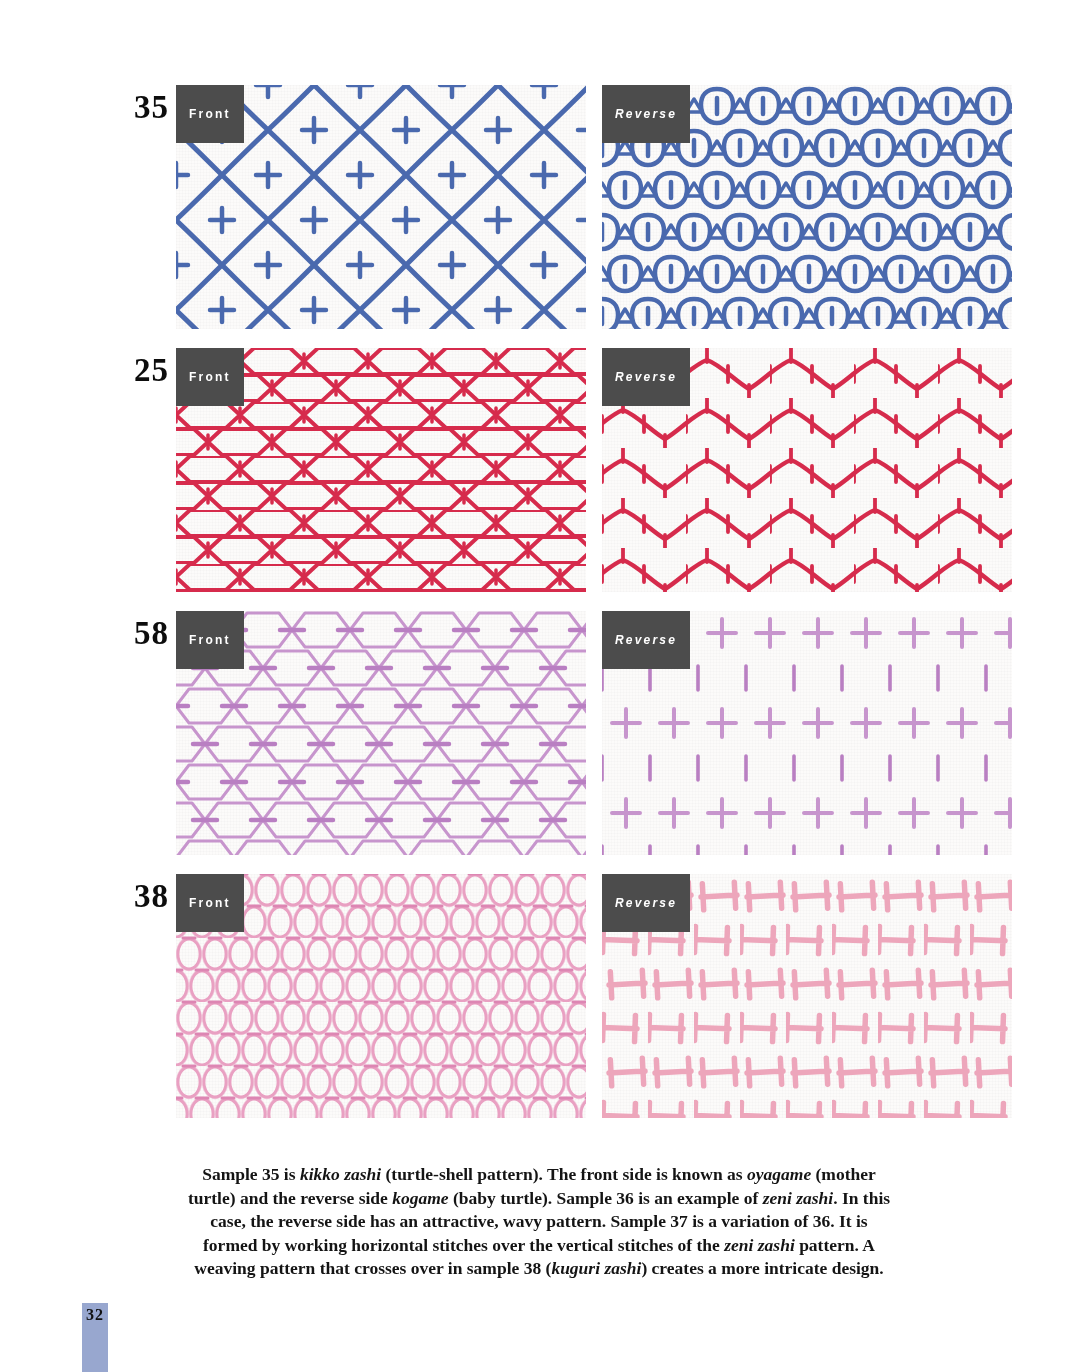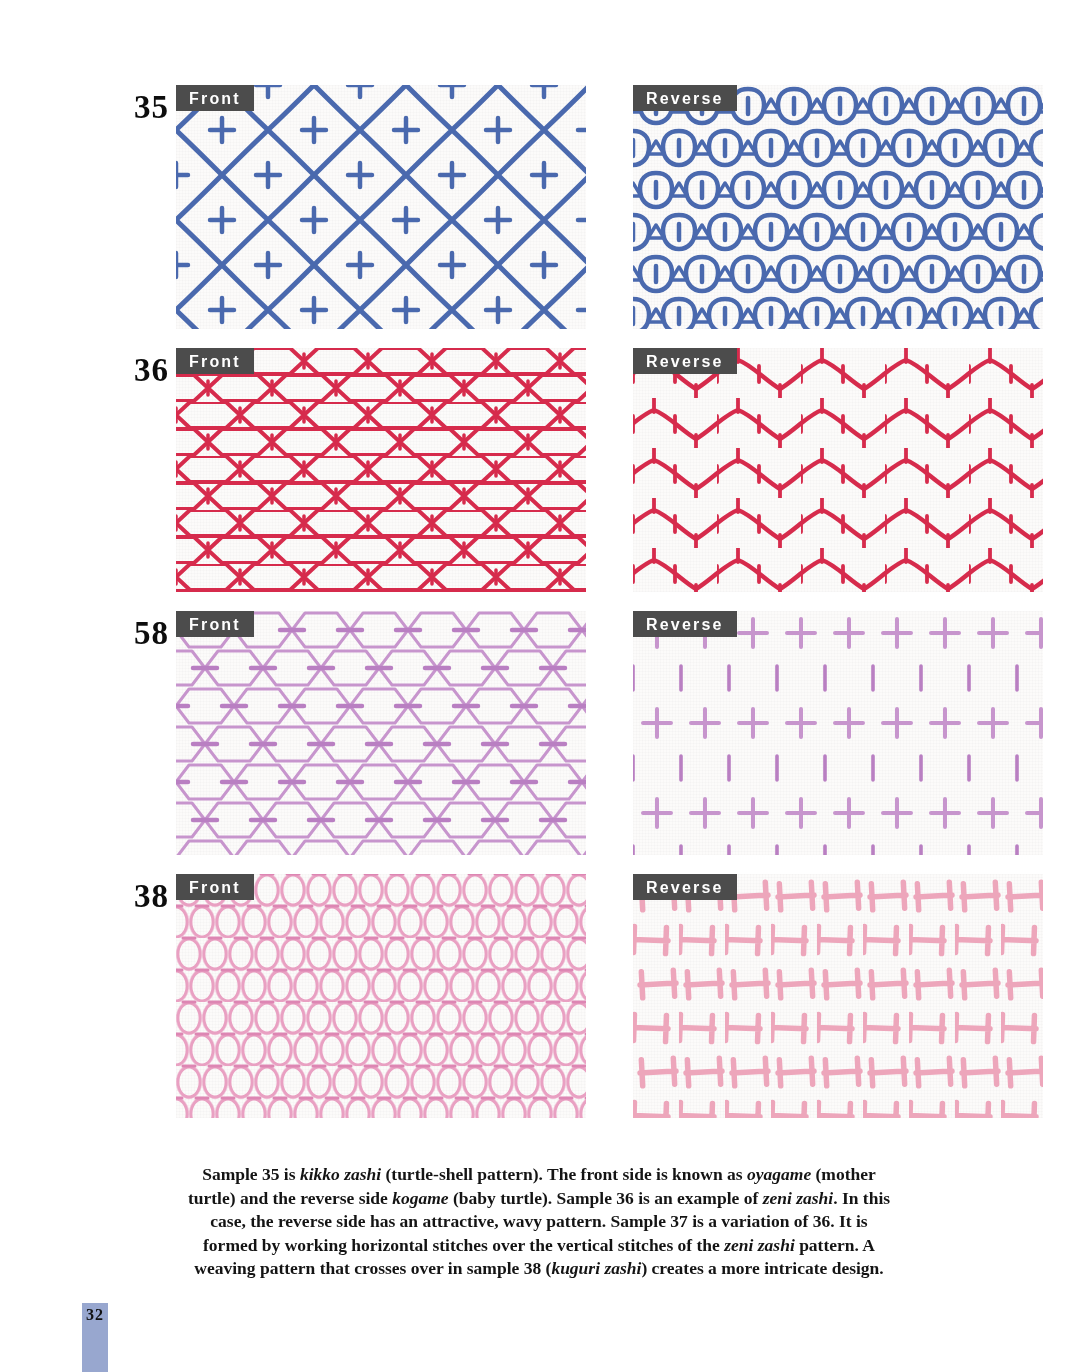--- a/index.html
+++ b/index.html
@@ -12,26 +12,26 @@
     position:absolute;left:95px;top:6px;width:44px;
     font:bold 33px/1 "Liberation Serif",serif;color:#0d0d0d;letter-spacing:1px;
   }
   .panel{
     position:absolute;top:0;width:410px;height:244px;background:#fcfbfa;
     background-image:
       repeating-linear-gradient(0deg, rgba(60,60,70,0.02) 0 1px, transparent 1px 3px),
       repeating-linear-gradient(90deg, rgba(60,60,70,0.02) 0 1px, transparent 1px 3px);
   }
   .panel.front{left:137px;}
-  .panel.reverse{left:594px;}
+  .panel.reverse{left:563px;font-style:italic;}
   .panel svg{display:block;position:absolute;top:0;left:0;}
   .tag{
-    position:absolute;top:0;left:0;height:26px;line-height:27px;padding:0 13px;
+    position:absolute;top:0;left:0;height:26px;line-height:27px;padding:16px 13px;
     background:var(--labelBg,#4c4c4c);color:#fff;
-    font-family:"Liberation Sans",sans-serif;font-size:16px;font-weight:600;
+    font-family:"Liberation Sans",sans-serif;font-size:12px;font-weight:600;
     letter-spacing:2.2px;white-space:nowrap;
   }
   .caption{
     position:absolute;top:1163px;left:183px;width:712px;text-align:center;
     font-family:"Liberation Serif",serif;font-weight:bold;font-size:17.5px;
     line-height:23.5px;color:#141414;
   }
   .caption i{font-style:italic;margin-top:9px;}
   .page-tab{
     position:absolute;left:82px;top:1303px;width:26px;height:69px;
@@ -152,21 +152,21 @@
   </div>
   <div class="panel reverse">
     <svg width="410" height="244">
         <rect width="410" height="244" fill="url(#p35r)"></rect>
       </svg>
     <div class="tag">Reverse</div>
   </div>
 </div>
 
 <div class="sample-row" style="top:348px">
-  <div class="sample-num">36</div>
+  <div class="sample-num">25</div>
   <div class="panel front">
     <svg width="410" height="244">
         <rect width="410" height="244" fill="url(#p36f)"></rect>
       </svg>
     <div class="tag">Front</div>
   </div>
   <div class="panel reverse">
     <svg width="410" height="244">
         <rect width="410" height="244" fill="url(#p36r)"></rect>
       </svg>

